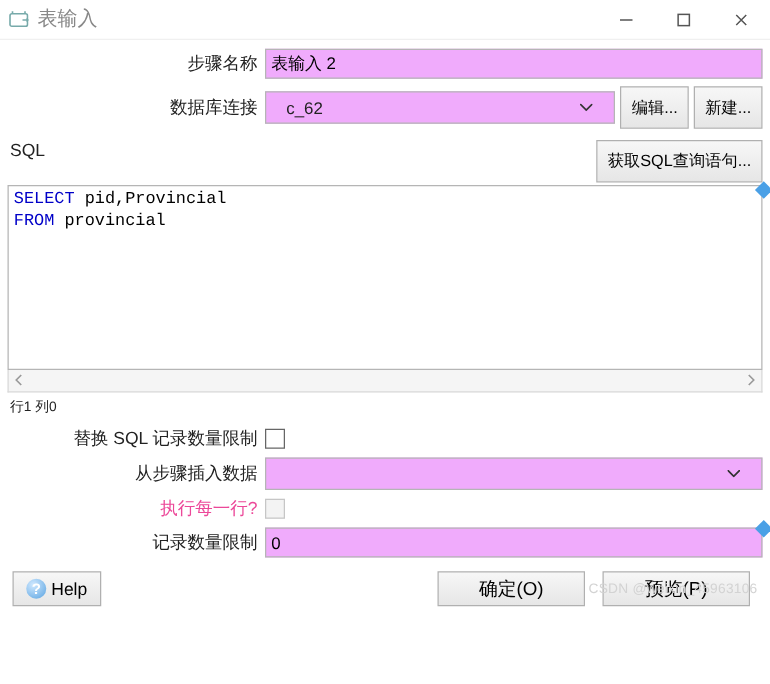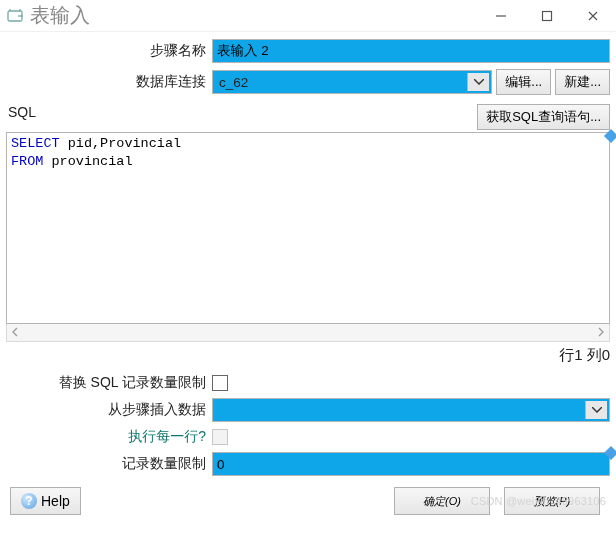--- a/index.html
+++ b/index.html
@@ -13,77 +13,77 @@
     overflow: hidden;
   }
   .window { width: 616px; height: 547px; display: flex; flex-direction: column; }
   .titlebar {
     height: 32px; display: flex; align-items: center;
     padding: 0 0 0 6px;
     border-bottom: 1px solid #f0f0f0;
     color: #888;
   }
   .titlebar .tb-icon { width: 18px; height: 18px; margin-right: 6px; display:flex;align-items:center;justify-content:center;}
-  .titlebar .tb-title { flex: 0 0 auto; font-size: 20px; }
+  .titlebar .tb-title { flex: 0 0 auto; font-size: 16px; }
   .titlebar .tb-spacer { flex: 1 1 auto; }
   .winbtn { width: 46px; height: 32px; display:flex;align-items:center;justify-content:center; color:#666; }
   .winbtn svg, .tb-icon svg { display:block; }
 
   .body { flex:1 1 auto; display:flex; flex-direction:column; padding: 4px 6px 6px 6px; }
 
   .form-row { display:flex; align-items:center; margin: 3px 0; justify-content: center; }
   .form-label { width: 206px; text-align:right; padding-right:6px; font-size:14px; }
-  .form-label.disabled { color:#0f766e; }
+  .form-label.disabled { color:#ec4899; }
   .form-ctrls { flex:1 1 auto; display:flex; align-items:center; gap:4px; }
 
   input[type=text].txt, .combo, .txt-num {
-    height: 24px; border:1px solid #b5b5b5; background:#0ea5e9;
+    height: 24px; border:1px solid #b5b5b5; background:#f0abfc;
     padding: 2px 4px; font-size:13.5px; font-family:inherit;
     width: 100%;
   }
-  .combo { display:flex; align-items:center; position:relative; padding:2px; }
+  .combo { display:flex; align-items:center; position:relative; padding:12px; }
   .combo .combo-val { flex:1 1 auto; padding:2px 4px; }
   .combo .combo-btn {
     width:22px; height:100%; border-left:1px solid #b5b5b5;
     background:#e7e7e7; display:flex;align-items:center;justify-content:center;
   }
   .btn {
-    height:26px; padding:0 8px;
+    height:26px; padding:16px 8px;
     border:1px solid #b0b0b0;
     background: linear-gradient(#f7f7f7,#e6e6e6);
     font-size:13px; font-family:inherit;
     display:inline-flex;align-items:center;justify-content:center;
     white-space:nowrap;
   }
 
   .sql-header-row { display:flex; align-items:flex-start; margin-top:6px; }
   .sql-header-row .lbl { font-size:14px; padding-left:2px; }
   .sql-header-row .sp { flex:1 1 auto; }
 
   .sql-box-wrap { position:relative; margin-top:2px; }
   .sql-box {
     border:1px solid #b5b5b5;
-    width:100%; height:192px;
+    width:100%; height:148px;
     font-family: Consolas, "Courier New", monospace;
     font-size:13.5px; line-height:1.35;
     padding:2px 4px;
     overflow:auto;
     white-space:pre;
   }
   .kw { color:#0000c8; }
   .ident { color:#000; }
   .scroll-h {
     height:18px; border:1px solid #d9d9d9; border-top:none;
     background:#f5f5f5; display:flex; align-items:center; justify-content:space-between;
     padding:0 4px; color:#888;
   }
   .diamond { position:absolute; top:-1px; right:-6px; width:10px;height:10px; transform:rotate(45deg); background:#4aa0e6; }
   .diamond2 { position:absolute; right:-6px; width:10px;height:10px; transform:rotate(45deg); background:#4aa0e6; }
 
-  .status-line { margin:4px 0 6px 2px; font-size:15px;text-align:right; }
+  .status-line { margin:4px 0 6px 2px; font-size:11px; }
 
   .chk { width:16px;height:16px;border:1px solid #666;background:#fff; }
   .chk.disabled { border-color:#c6c6c6; background:#f3f3f3; }
 
   .bottom-bar {
     display:flex; align-items:center; gap:14px;
     padding: 8px 10px 8px 4px;
   }
   .bottom-bar .sp { flex:1 1 auto; }
   .help-btn {
@@ -91,25 +91,25 @@
     background:linear-gradient(#f7f7f7,#e6e6e6);
     display:inline-flex;align-items:center;gap:4px;font-size:14px;
   }
   .help-ico {
     width:16px;height:16px;border-radius:50%;
     background:radial-gradient(circle at 35% 30%, #cfe8ff, #5aa3e0);
     color:#fff;display:flex;align-items:center;justify-content:center;
     font-size:12px;font-weight:bold;
   }
   .big-btn {
-    height:28px; width:96px;
+    height:28px; width:118px;
     border:1px solid #b0b0b0;
     background:linear-gradient(#f7f7f7,#e6e6e6);
-    font-size:11px;
-    display:inline-flex;align-items:center;justify-content:center;font-style:italic;
+    font-size:15px;
+    display:inline-flex;align-items:center;justify-content:center;
   }
   .watermark {
     position:absolute; right:4px; bottom:16px;
     font-size:11px; color:#d3d3d3; letter-spacing:0.2px;
     pointer-events:none;
   }
   .rel { position:relative; }
 </style>
 </head>
 <body>

